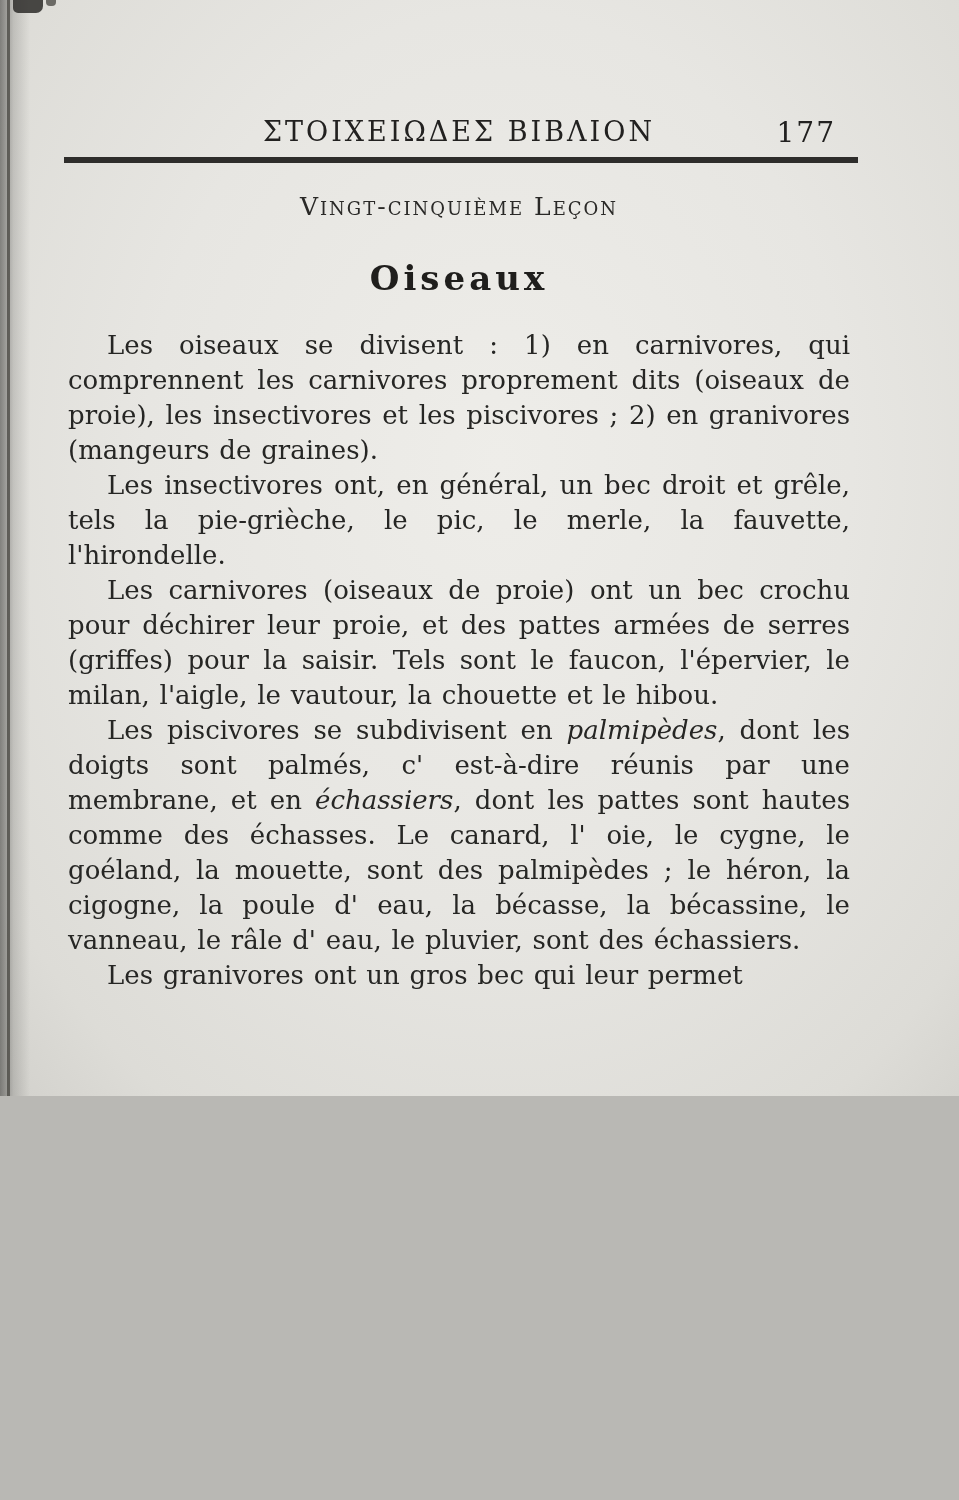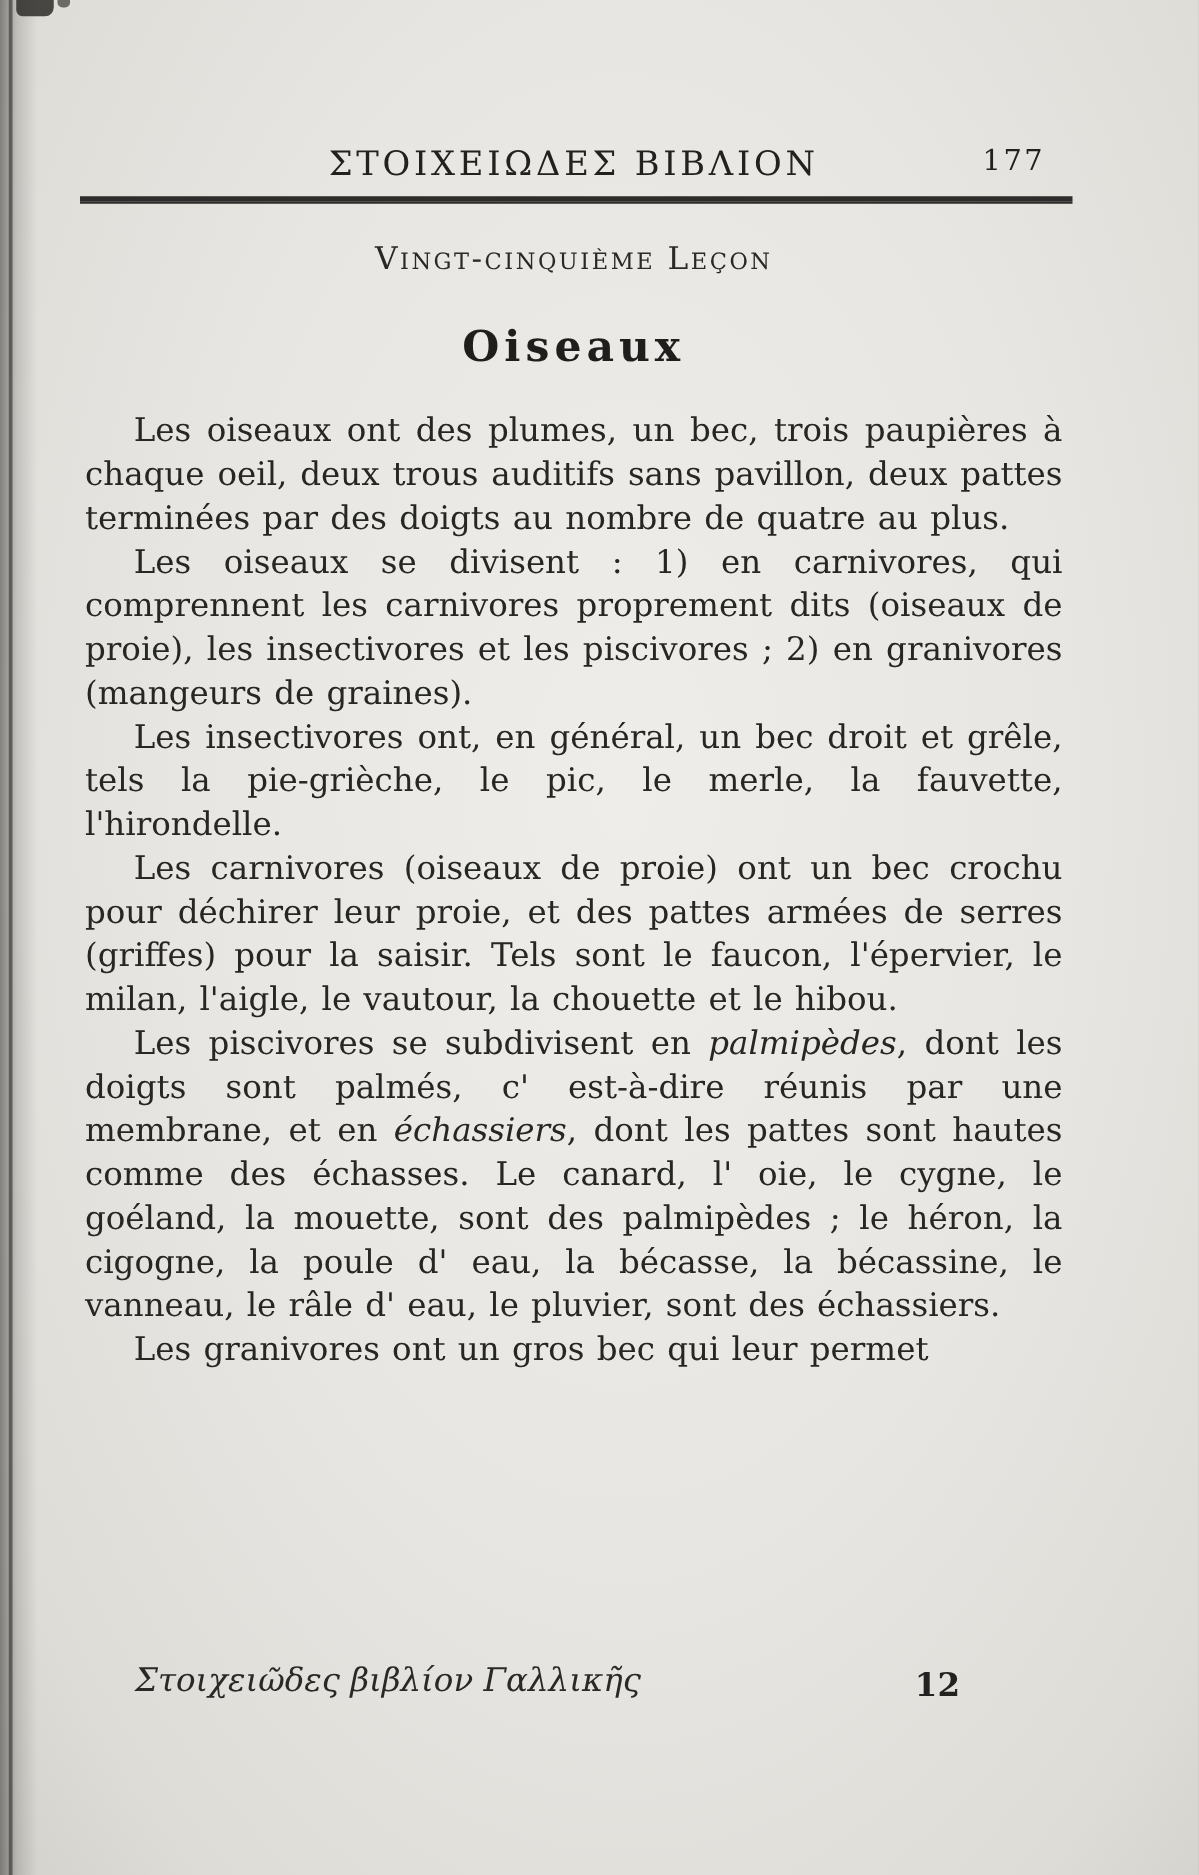--- a/index.html
+++ b/index.html
@@ -1,21 +1,21 @@
 <!DOCTYPE html>
 <html><head>
 <meta charset="utf-8">
 <style>
   * { margin: 0; padding: 0; box-sizing: border-box; }
   html, body { width: 959px; height: 1500px; }
   body { background: #b9b8b4; font-family: "DejaVu Serif", "Liberation Serif", serif; }
 
   .scan {
     position: relative;
-    width: 959px; height: 1500px;
+    width: 959px; height: 1096px;
     overflow: hidden;
     color: #262624;
     background: radial-gradient(ellipse at 52% 42%, #eeede9 0%, #e7e6e2 50%, #dddcd7 85%, #d2d1cc 100%);
   }
 
   
   .gutter-shadow {
     position: absolute; left: 0; top: 0; bottom: 0; width: 30px;
     background: linear-gradient(to right, rgba(35,35,33,.50), rgba(35,35,33,.16) 45%, rgba(35,35,33,0));
   }
@@ -36,21 +36,21 @@
     position: absolute; left: 68px; top: 0; width: 782px; height: 1500px;
   }
 
   .header-row { position: absolute; top: 116px; left: 0; right: 0; height: 36px; }
   .header-title {
     position: absolute; left: 0; right: 0; text-align: center;
     font-size: 27px; letter-spacing: 3px; color: #222120;
   }
   .page-number {
     position: absolute; right: 14px; top: 0;
-    font-size: 23px; letter-spacing: 2px; color: #222120;
+    font-size: 28px; letter-spacing: 2px; color: #222120;
   }
 
   .rule {
     position: absolute; top: 157px; left: -4px; right: -8px;
     height: 4px;
     border-top: 4px solid #2e2d2b;
     border-bottom: 2px solid #2e2d2b;
   }
 
   .lesson-heading {
@@ -103,21 +103,20 @@
       <span class="page-number">177</span>
     </div>
 
     <div class="rule"></div>
 
     <div class="lesson-heading">Vingt-cinquième Leçon</div>
 
     <div class="section-title">Oiseaux</div>
 
     <div class="body-text">
-        <p><span>Les oiseaux ont des plumes, un bec, trois paupières à chaque oeil, deux trous auditifs sans pavillon, deux pattes terminées par des doigts au nombre de quatre au plus.</span></p>
         <p><span>Les oiseaux se divisent : 1) en carnivores, qui comprennent les carnivores proprement dits (oiseaux de proie), les insectivores et les piscivores ; 2) en granivores (mangeurs de graines).</span></p>
         <p><span>Les insectivores ont, en général, un bec droit et grêle, tels la pie-grièche, le pic, le merle, la fauvette, l'hirondelle.</span></p>
         <p><span>Les carnivores (oiseaux de proie) ont un bec crochu pour déchirer leur proie, et des pattes armées de serres (griffes) pour la saisir. Tels sont le faucon, l'épervier, le milan, l'aigle, le vautour, la chouette et le hibou.</span></p>
         <p><span>Les piscivores se subdivisent en </span><span class="it">palmipèdes</span><span>, dont les doigts sont palmés, c' est-à-dire réunis par une membrane, et en </span><span class="it">échassiers</span><span>, dont les pattes sont hautes comme des échasses. Le canard, l' oie, le cygne, le goéland, la mouette, sont des palmipèdes ; le héron, la cigogne, la poule d' eau, la bécasse, la bécassine, le vanneau, le râle d' eau, le pluvier, sont des échassiers.</span></p>
         <p><span>Les granivores ont un gros bec qui leur permet</span></p>
       </div>
 
     <div class="footer">
       <span class="footer-series">Στοιχειῶδες βιβλίον Γαλλικῆς</span>
       <span class="footer-volume">12</span>

